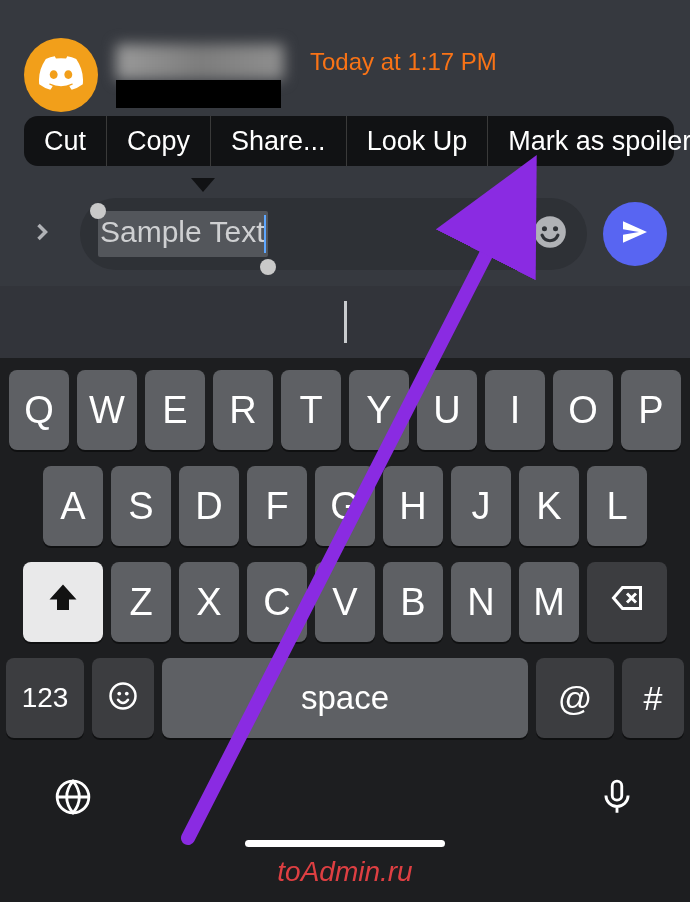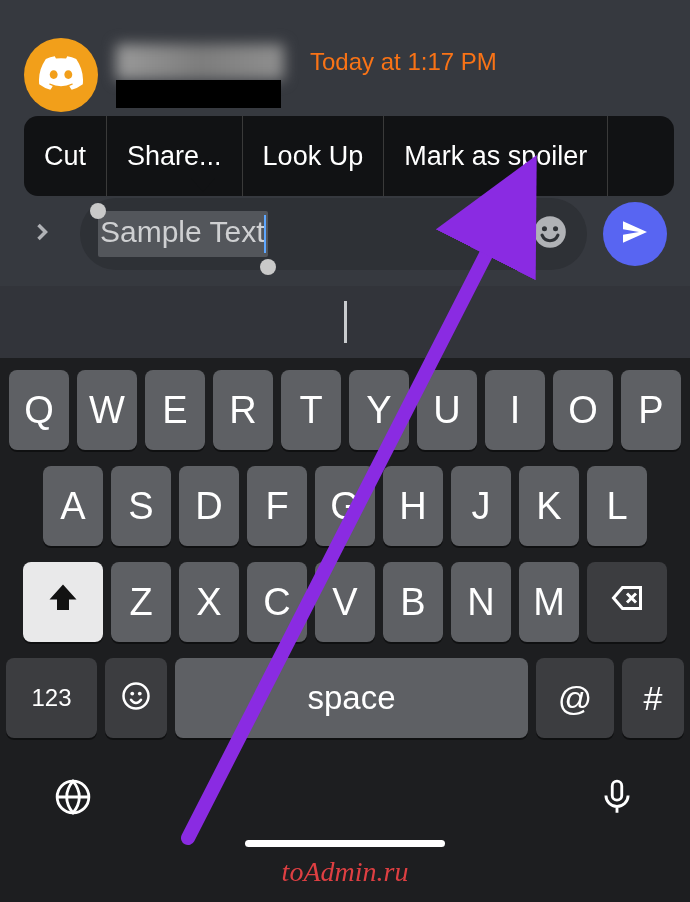--- a/index.html
+++ b/index.html
@@ -53,21 +53,21 @@
     left: 116px;
     top: 80px;
   }
 
   
   .ctx-menu {
     position: absolute;
     left: 24px;
     top: 116px;
     width: 650px;
-    height: 80px;
+    height: 50px;
     background: #111214;
     border-radius: 14px;
     display: flex;
     align-items: stretch;
     z-index: 10;
   }
   .ctx-item {
     display: flex;
     align-items: center;
     justify-content: center;
@@ -203,21 +203,21 @@
     justify-content: center;
     font-size: 38px;
     font-weight: 400;
     box-shadow: 0 2px 0 rgba(0,0,0,0.45);
   }
   .key.letter { width: 60px; }
   .k-shift, .k-back { width: 80px; background: #3c3d40; }
   .k-shift.active { background: #e9e9ea; }
   .k-shift svg, .k-back svg { width: 36px; height: 36px; }
   .row4 .key { height: 80px; }
-  .k-123 { width: 91px; background: #3c3d40; font-size: 24px; }
+  .k-123 { width: 78px; background: #3c3d40; font-size: 28px; }
   .k-emoji { width: 62px; background: #3c3d40; }
   .k-space { flex: 1; background: #5e6064; font-size: 33px; }
   .k-at { width: 78px; background: #3c3d40; font-size: 34px; }
   .k-hash { width: 62px; background: #3c3d40; font-size: 34px; }
 
   .bottom-bar {
     display: flex;
     justify-content: space-between;
     align-items: center;
     padding: 24px 46px 20px 46px;
@@ -240,21 +240,21 @@
   }
 
   .watermark {
     position: absolute;
     bottom: 14px;
     left: 50%;
     transform: translateX(-50%);
     font-size: 28px;
     color: #de3f42;
     font-style: italic;
-    font-family: Liberation Serif, serif;
+    font-family: Liberation Sans, sans-serif;
     z-index: 15;
   }
 </style>
 </head>
 <body>
 
 <div class="msg-header">
   <div class="avatar">
     <span>
       <svg viewBox="0 0 71 55" fill="#fff">
@@ -262,20 +262,21 @@
         </svg>
     </span>
   </div>
   <div class="name-blur"></div>
   <div class="timestamp">Today at 1:17 PM</div>
   <div class="msg-black-bar"></div>
 </div>
 
 <div class="ctx-menu">
   <div class="ctx-item">Cut</div>
+  <div class="ctx-item">Copy</div>
   <div class="ctx-item">Share...</div>
   <div class="ctx-item">Look Up</div>
   <div class="ctx-item">Mark as spoiler</div>
   <div class="ctx-tail"></div>
 </div>
 
 <div class="input-row">
   <div class="expand-btn">
     <span>
       <svg viewBox="0 0 24 24" width="28" height="28" fill="none" stroke="#b0b2b6" stroke-width="3">

